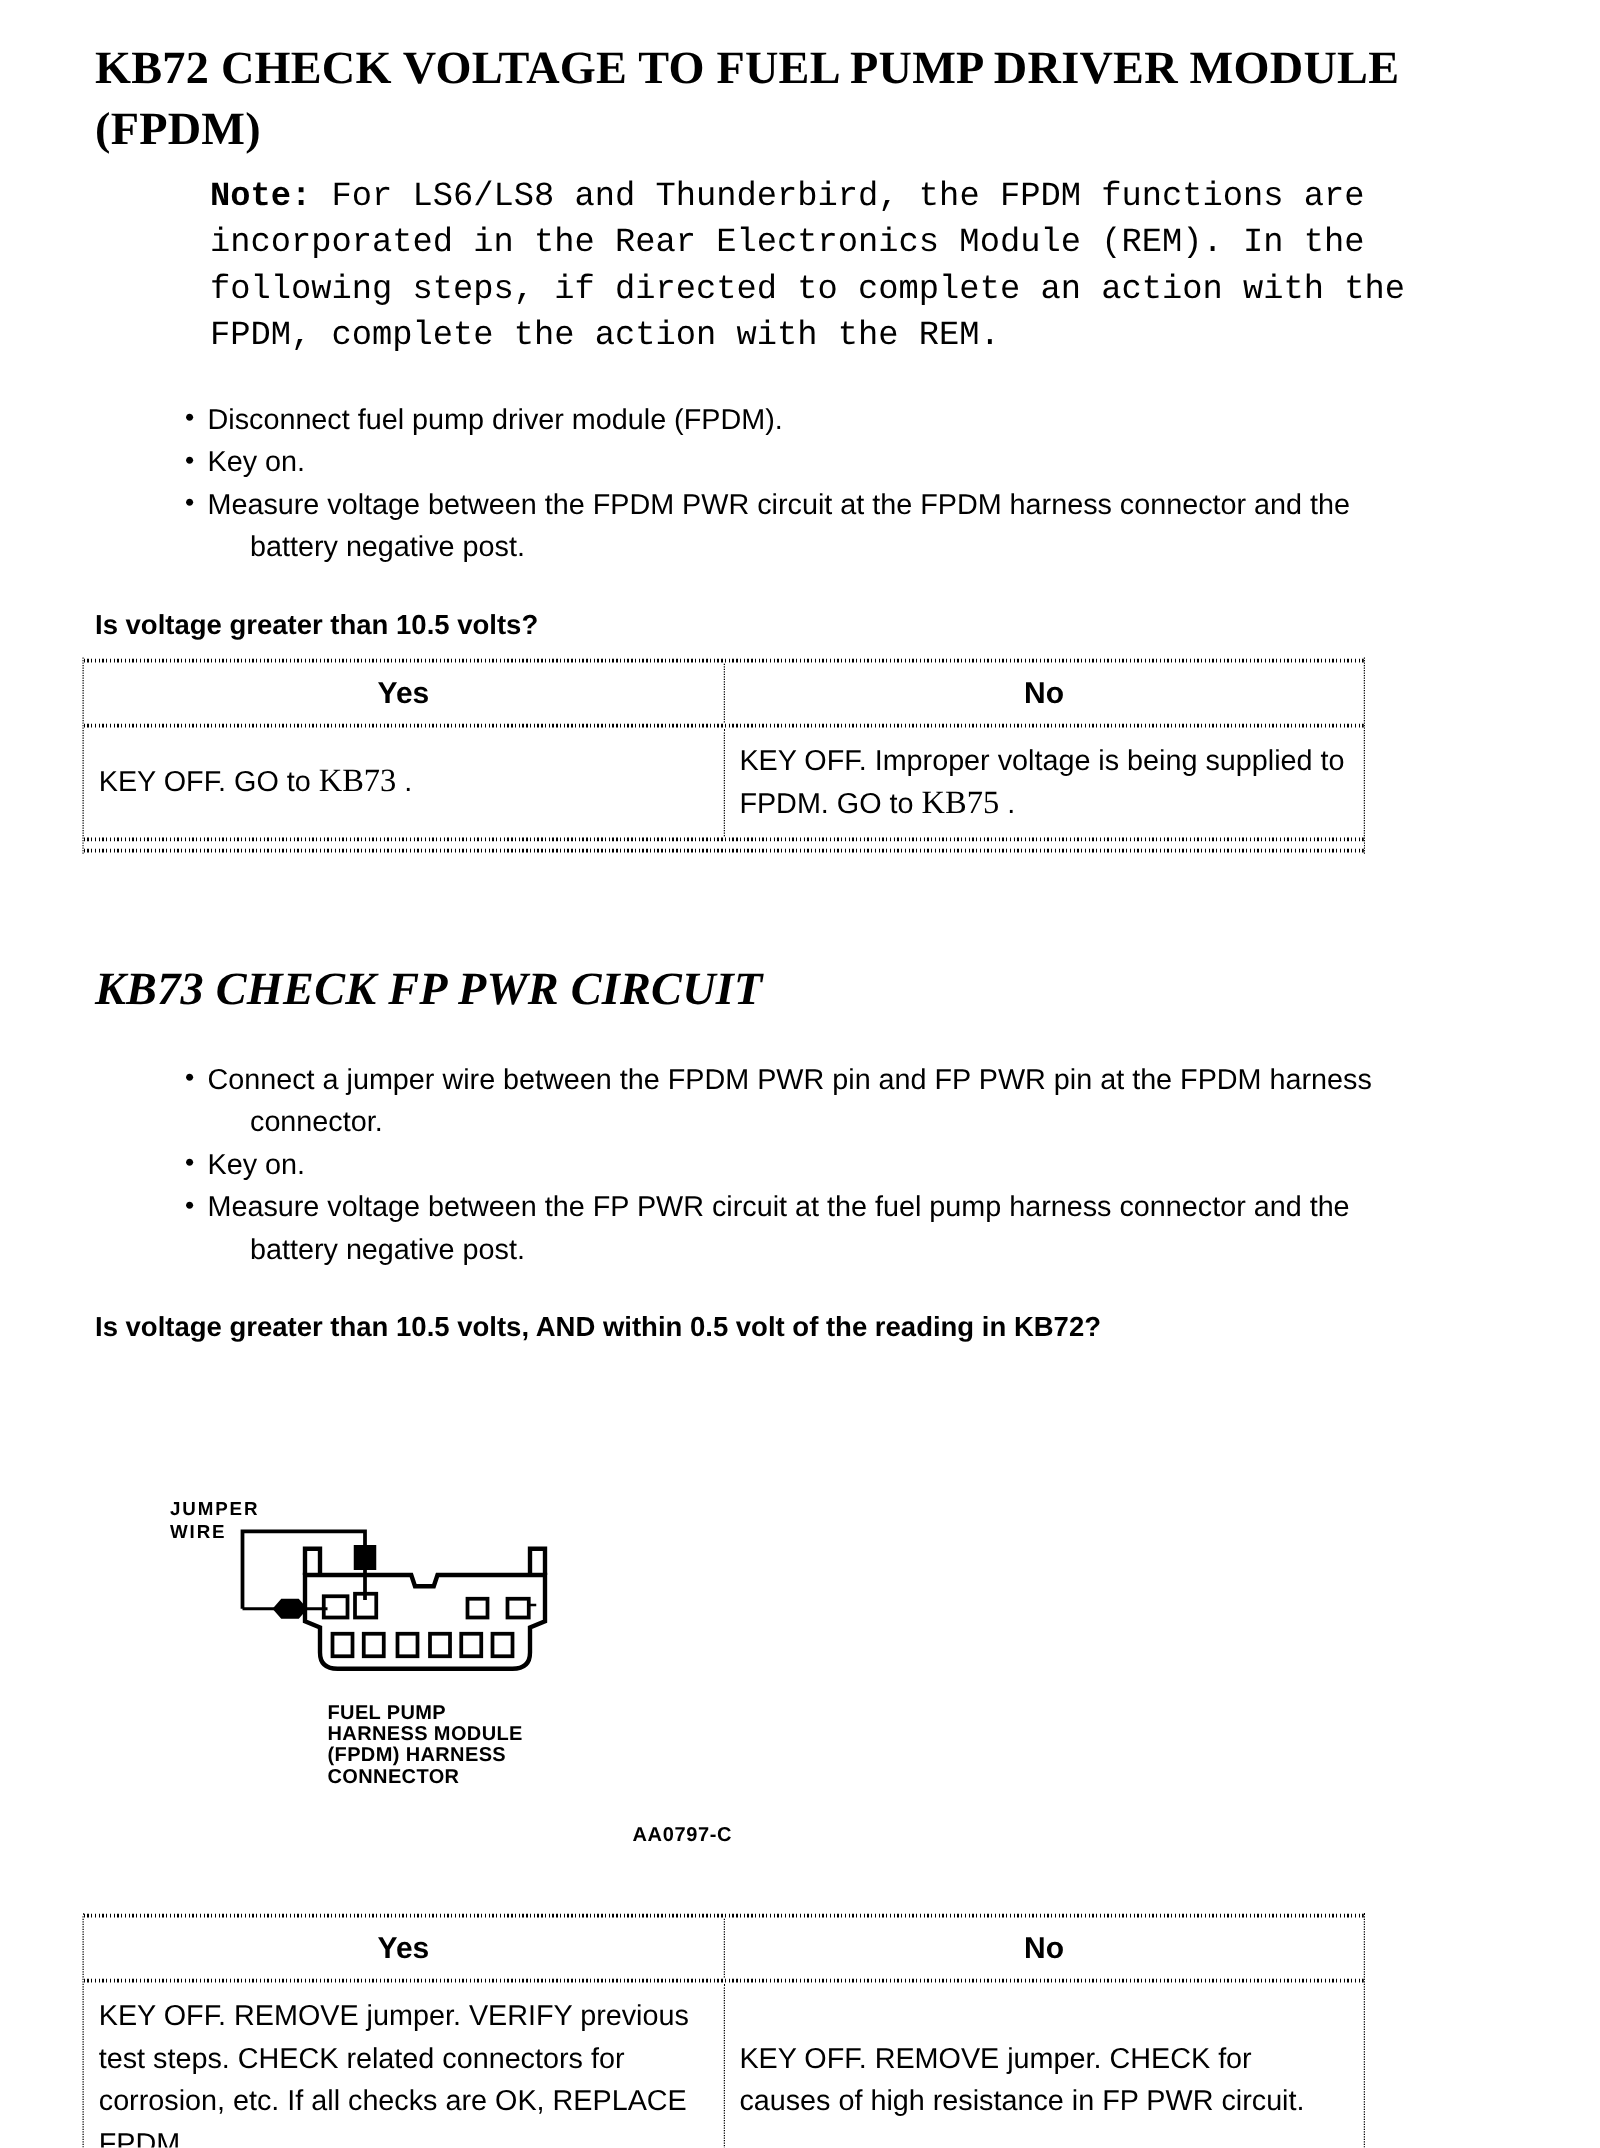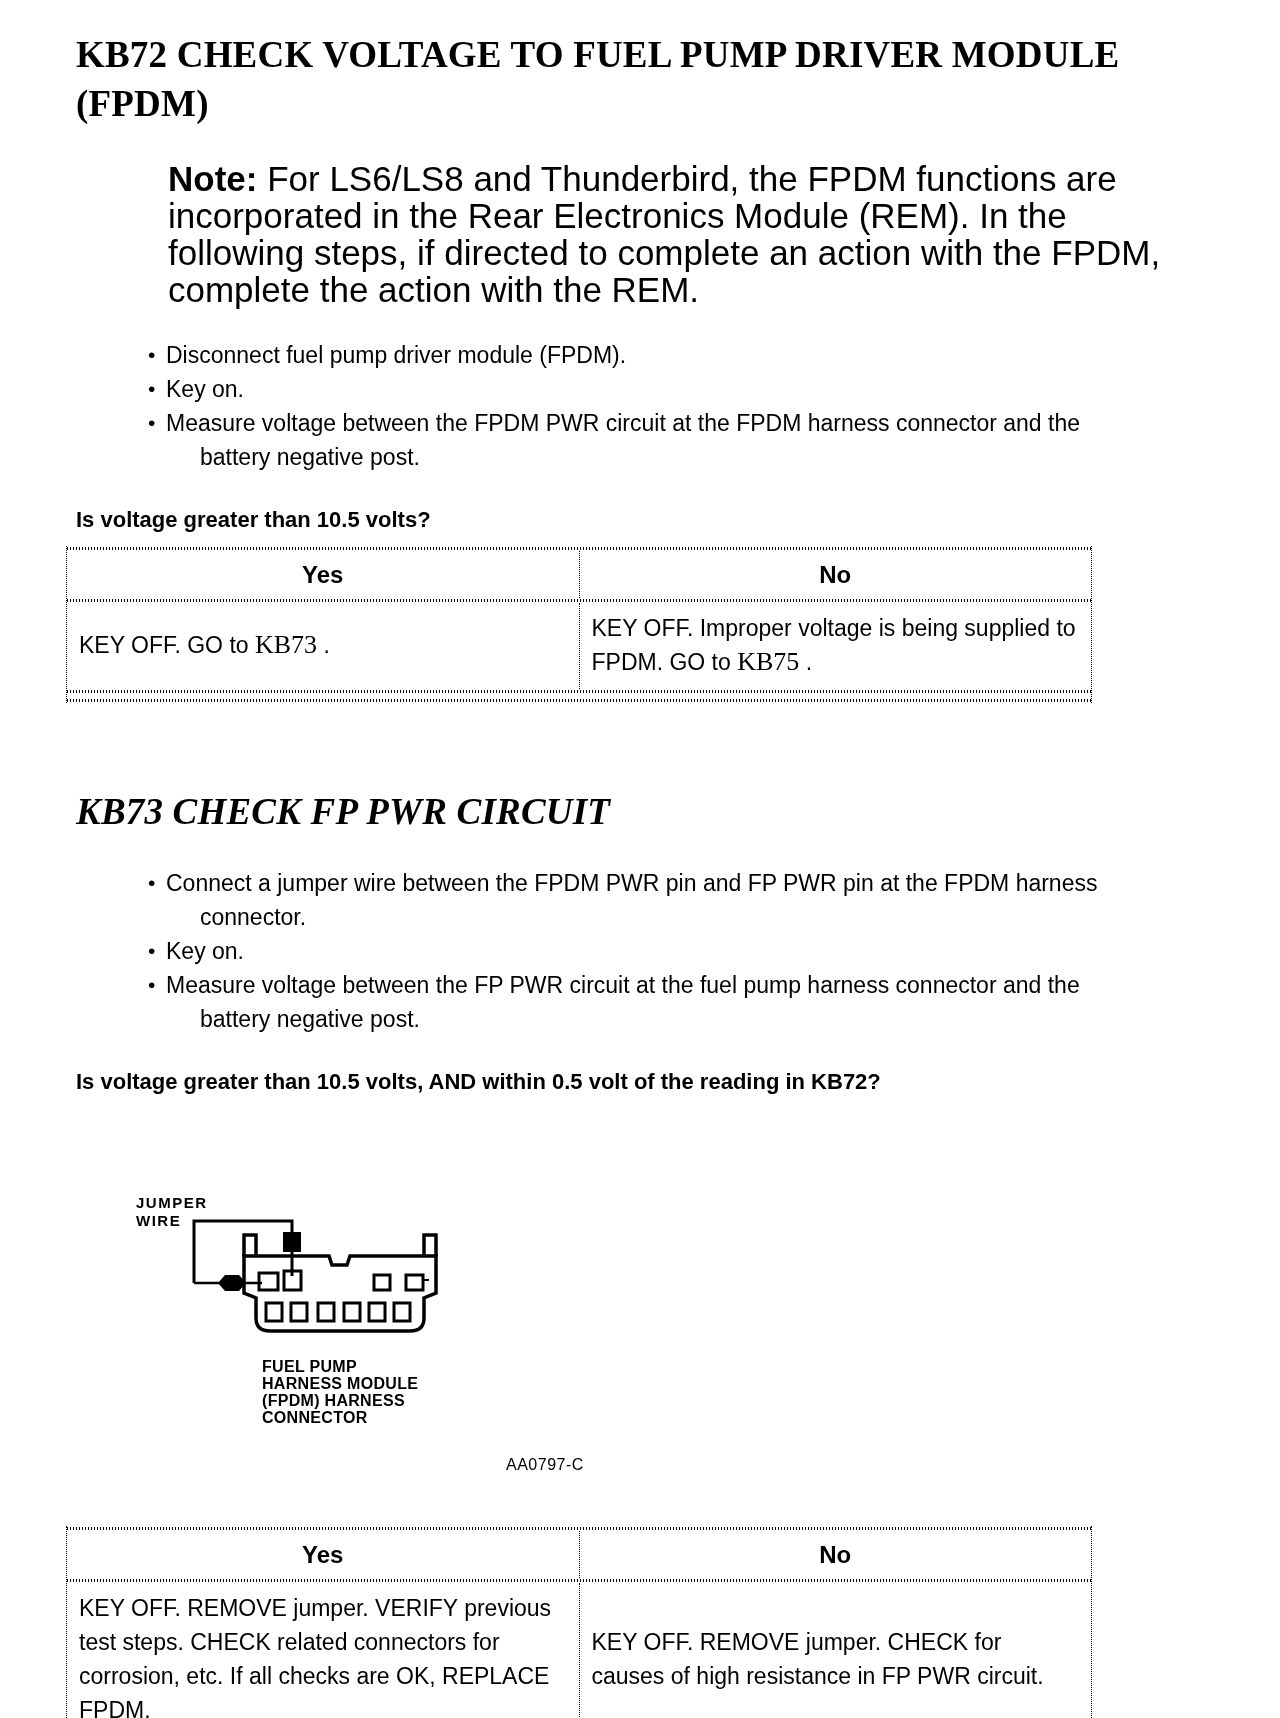--- a/index.html
+++ b/index.html
@@ -19,24 +19,24 @@
     line-height:49px;
     margin:0;
     max-width:1100px;
     letter-spacing:0.2px;
   }
   .h1 { margin-top:12px; }
   .h2 { margin-top:84px;font-style:italic; }
 
   
   .note {
-    margin:32px 0 0 92px;
+    margin:12px 0 0 92px;
     width:1012px;
-    font-family:Liberation Sans, sans-serif;
-    font-size:35px;
+    font-family:Liberation Mono, monospace;
+    font-size:27px;
     line-height:37px;
   }
   .note b { font-weight:bold; }
 
   
   .bullets { margin:30px 0 0 72px; }
   .bullet { display:flex; }
   .bullet .mark { flex:none; width:18px; font-size:21px; line-height:34px; }
   .bullet .btxt {
     font-size:23px; line-height:34px;
@@ -78,30 +78,30 @@
     padding:8px 12px 10px 12px;
     display:flex; flex-direction:column; justify-content:center;
   }
   .go-link {
     font-family:"Liberation Serif", serif;
     font-size:26px;
     color:#000; text-decoration:none;
   }
 
   
-  .figure { margin-top:92px; }
+  .figure { margin-top:116px; }
   .connector-svg { display:block; margin-left:50px; }
   .fig-caption {
     margin:14px 0 0 186px;
     font-size:16px; font-weight:bold; line-height:17px;
     letter-spacing:0.3px;
   }
   .fig-code {
     margin:30px 0 0 430px;
-    font-size:16px; font-weight:normal; letter-spacing:0.5px;
+    font-size:16px; font-weight:bold; letter-spacing:0.5px;
   }
 
   .t2 { margin-top:52px; }
   svg text {
     font-family:"Liberation Sans", sans-serif;
     font-weight:bold; font-size:15px; letter-spacing:1.5px;
     fill:#000;
   }
 </style>
 </head>

